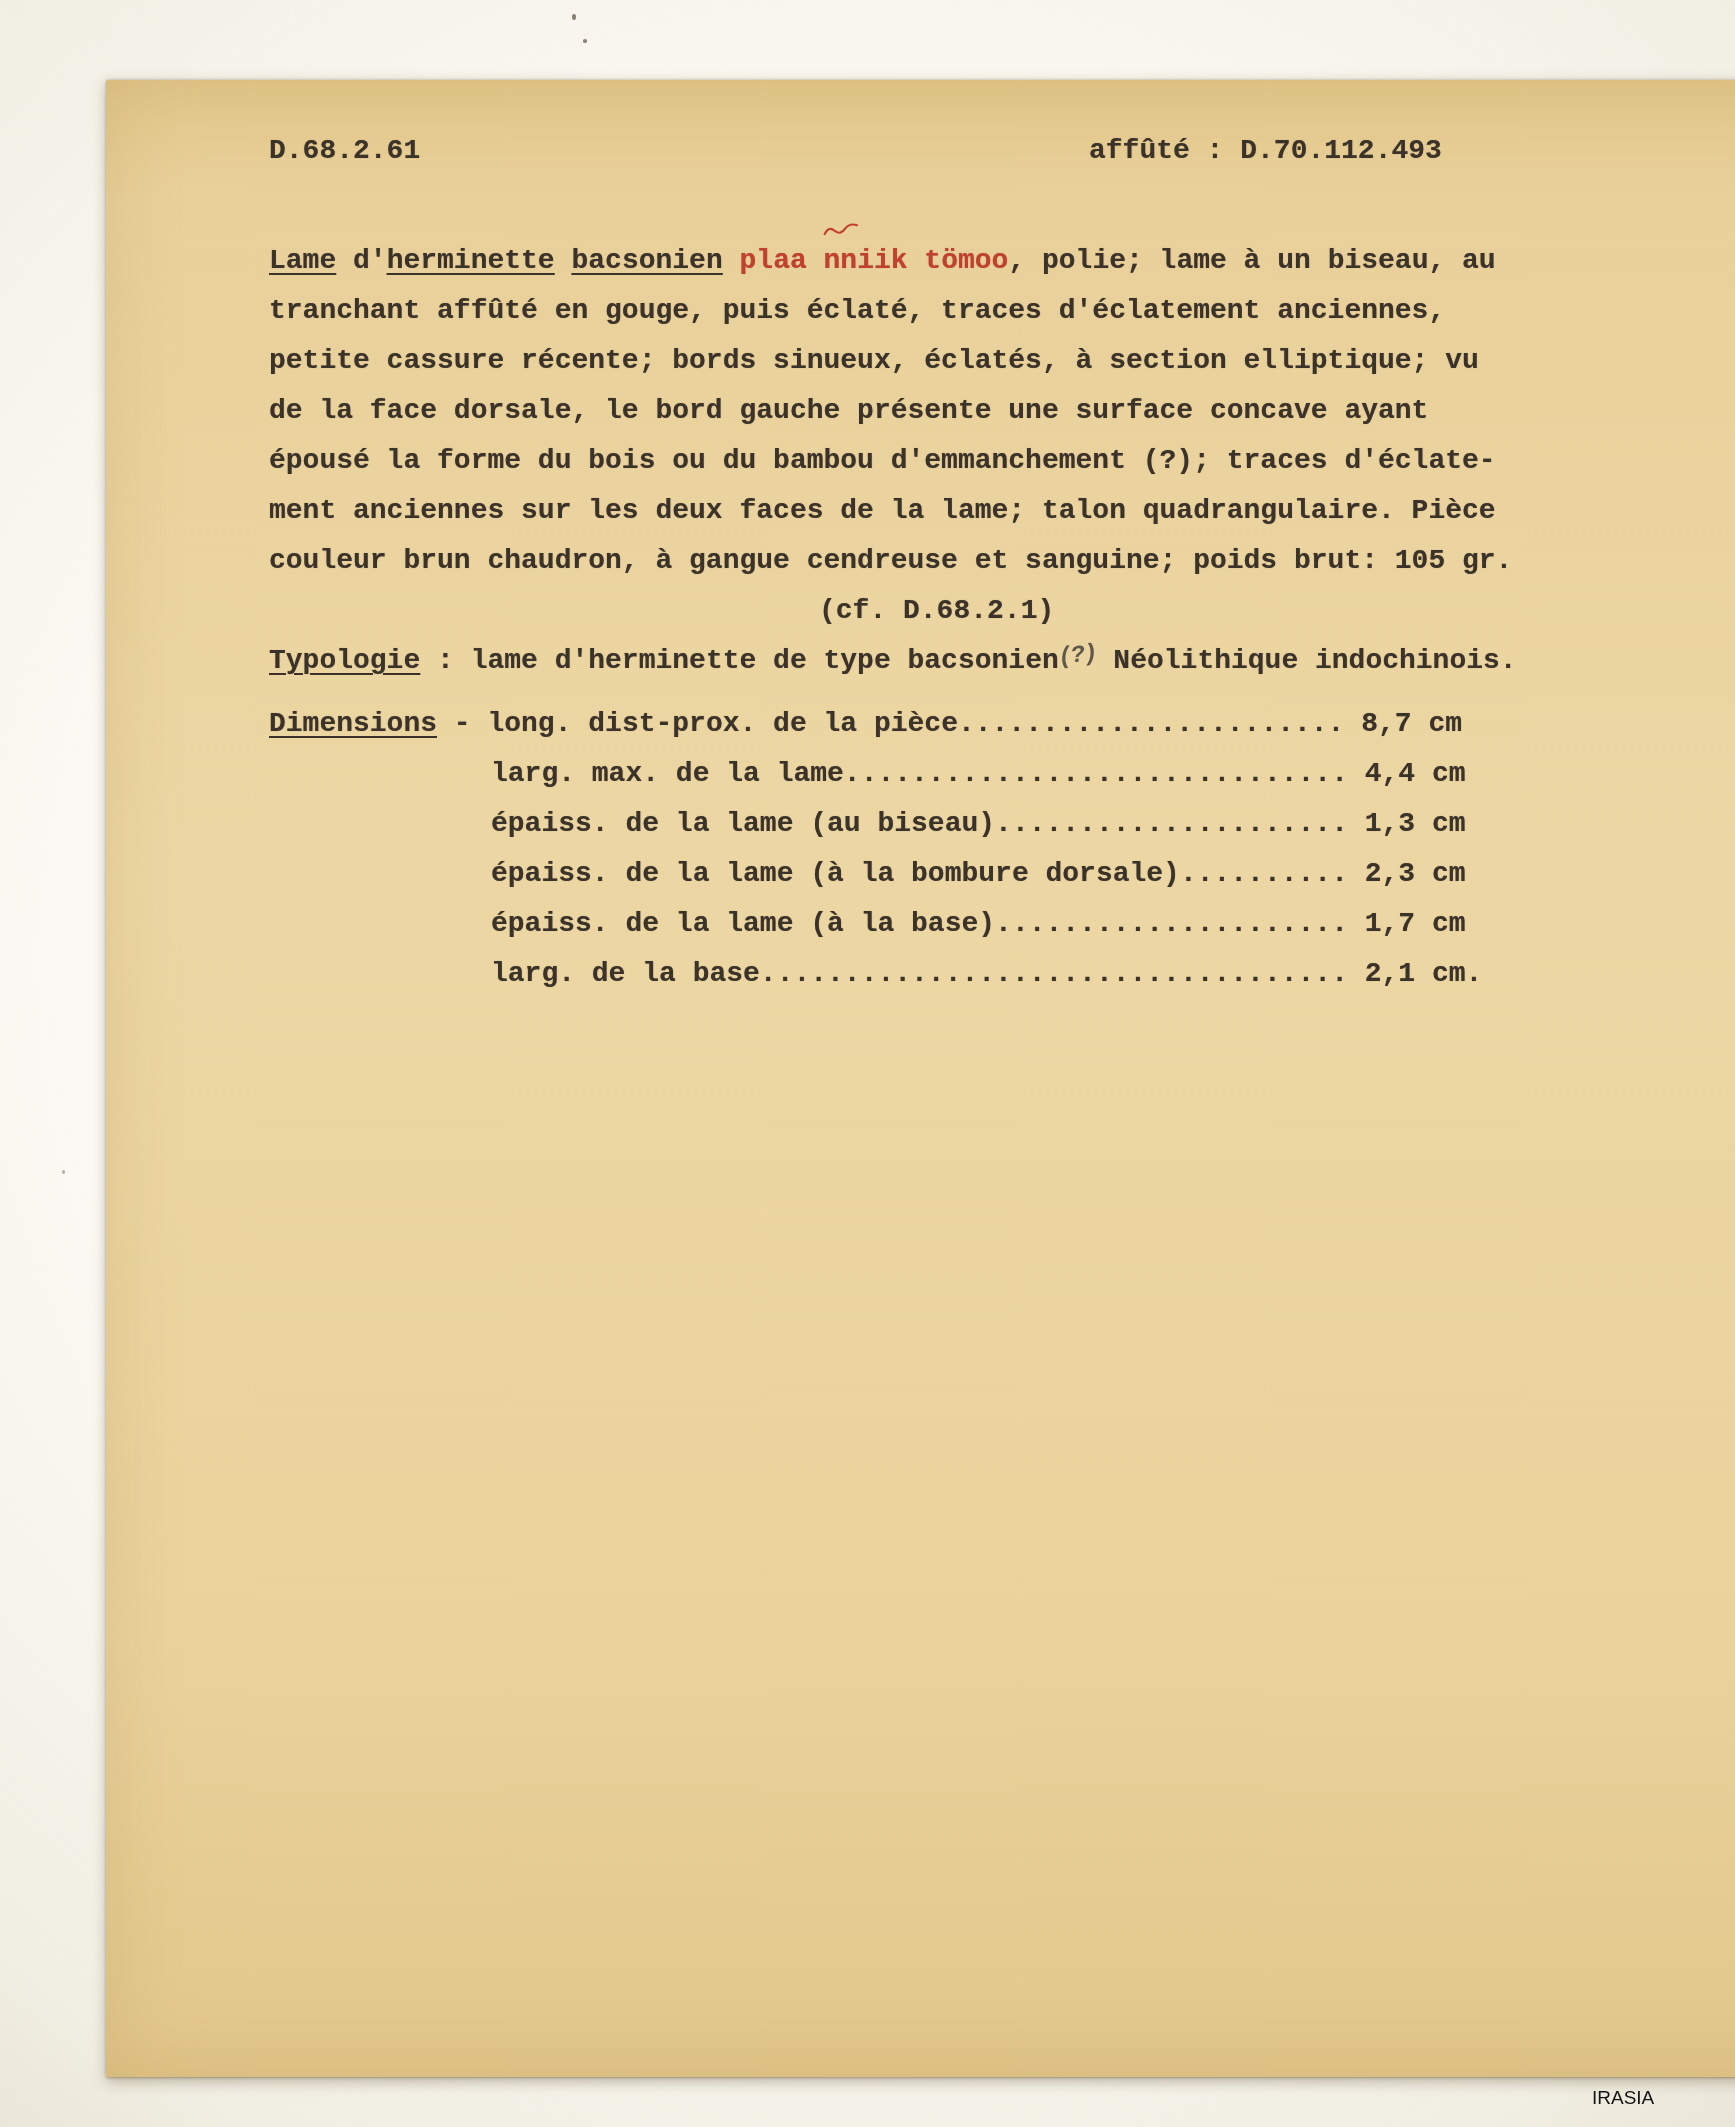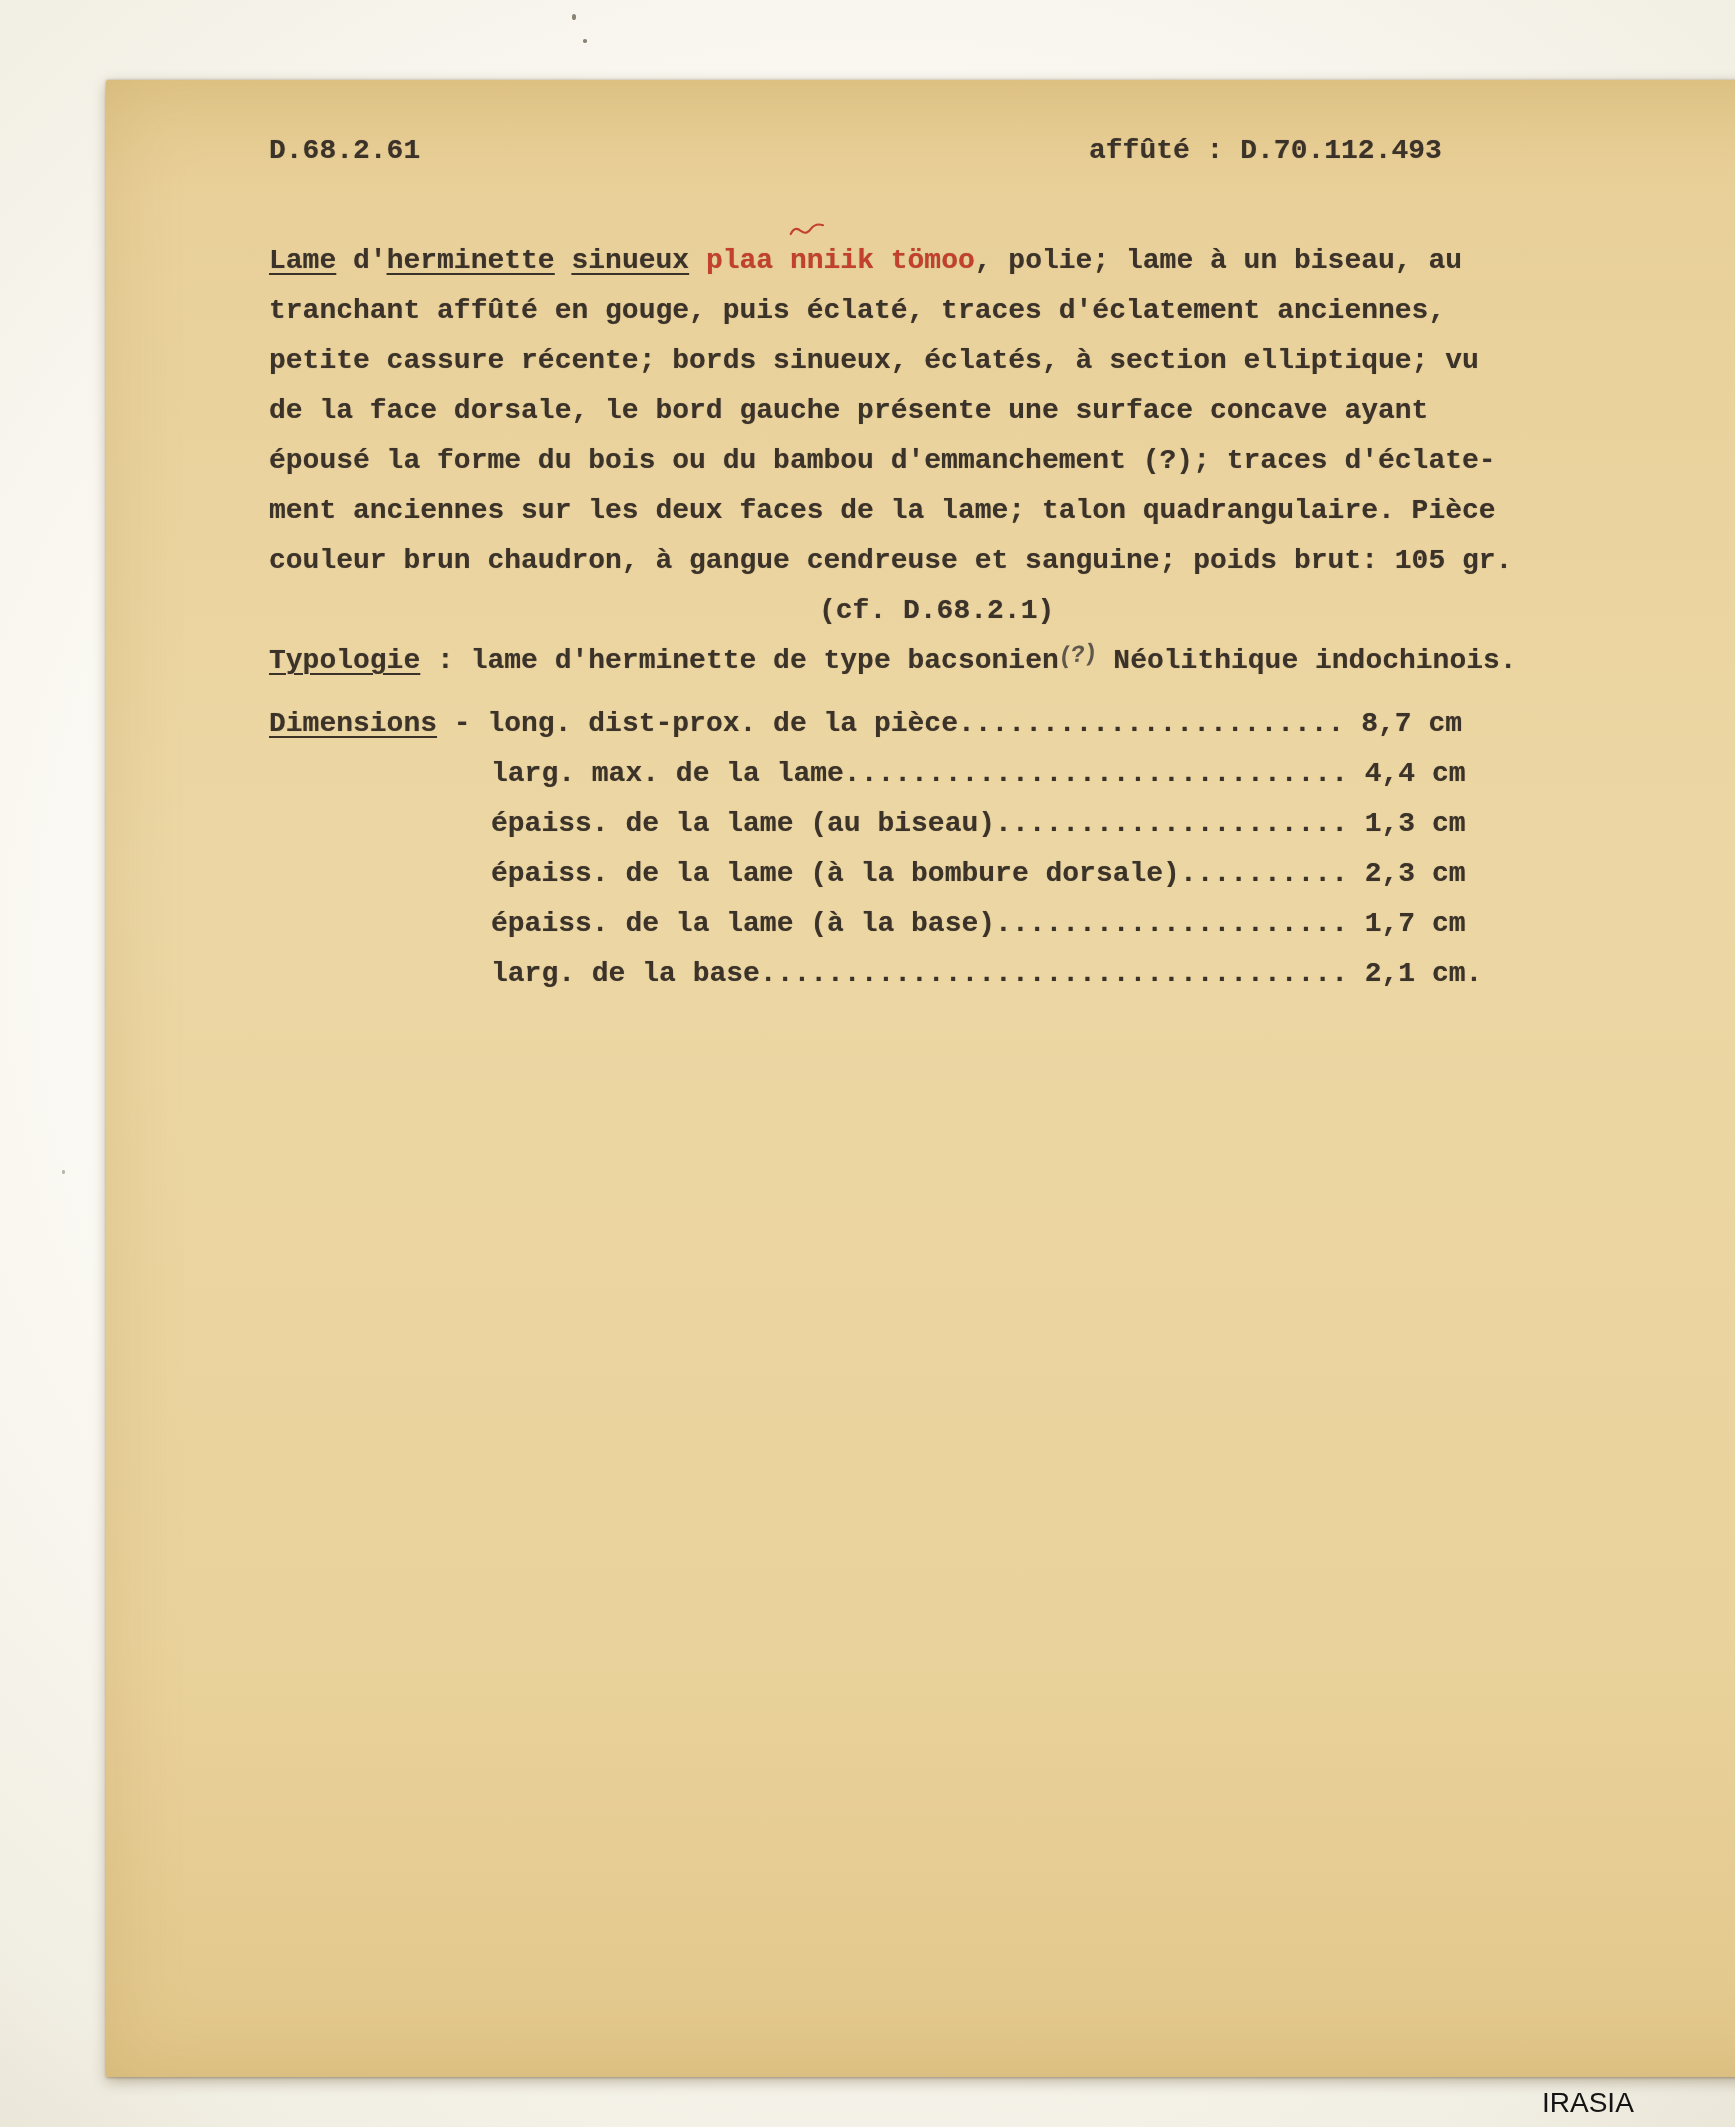--- a/index.html
+++ b/index.html
@@ -96,44 +96,44 @@
   }
   .dim-first {
     white-space: pre;
   }
   .location-line {
     margin-top: 48px;
     white-space: pre;
   }
   .watermark {
     position: absolute;
-    left: 1542px;
+    left: 1592px;
     top: 2087px;
     font-family: "Liberation Sans", sans-serif;
-    font-size: 28px;
+    font-size: 19px;
     font-weight: 400;
     color: #141414;
   }
 </style>
 </head>
 <body>
 
 <div class="scan">
 
   <div class="speck" style="left:572px; top:14px; width:4.4px; height:6.2px;"></div>
   <div class="speck" style="left:583px; top:39px; width:3.5px; height:3.5px;"></div>
   <div class="speck" style="left:62px; top:1170px; width:2.7px; height:4.4px; opacity:.6;"></div>
 
   <div class="paper">
     <div class="content">
 
       <div class="header-row"><span>D.68.2.61</span><span class="cliche">affûté : D.70.112.493</span></div>
 
       <div class="para">
-        <div class="line"><span class="u">Lame</span><span> d'</span><span class="u">herminette</span><span> </span><span class="u">sinueux</span><span> </span><span class="red"><span>plaa nniik tömoo</span><svg class="squiggle" width="41" height="14" viewBox="0 0 46 16">
+        <div class="line"><span class="u">Lame</span><span> d'</span><span class="u">herminette</span><span> </span><span class="u">bacsonien</span><span> </span><span class="red"><span>plaa nniik tömoo</span><svg class="squiggle" width="41" height="14" viewBox="0 0 46 16">
                 <path d="M2 11 Q8 2 14 9 Q20 15 26 8 Q32 2 40 6" stroke="#c4402e" stroke-width="2.4" fill="none" stroke-linecap="round"></path>
               </svg></span><span>, polie; lame à un biseau, au</span></div>
         <div class="multiline">tranchant affûté en gouge, puis éclaté, traces d'éclatement anciennes,
 petite cassure récente; bords sinueux, éclatés, à section elliptique; vu
 de la face dorsale, le bord gauche présente une surface concave ayant
 épousé la forme du bois ou du bambou d'emmanchement (?); traces d'éclate-
 ment anciennes sur les deux faces de la lame; talon quadrangulaire. Pièce
 couleur brun chaudron, à gangue cendreuse et sanguine; poids brut: 105 gr.</div>
       </div>
 

